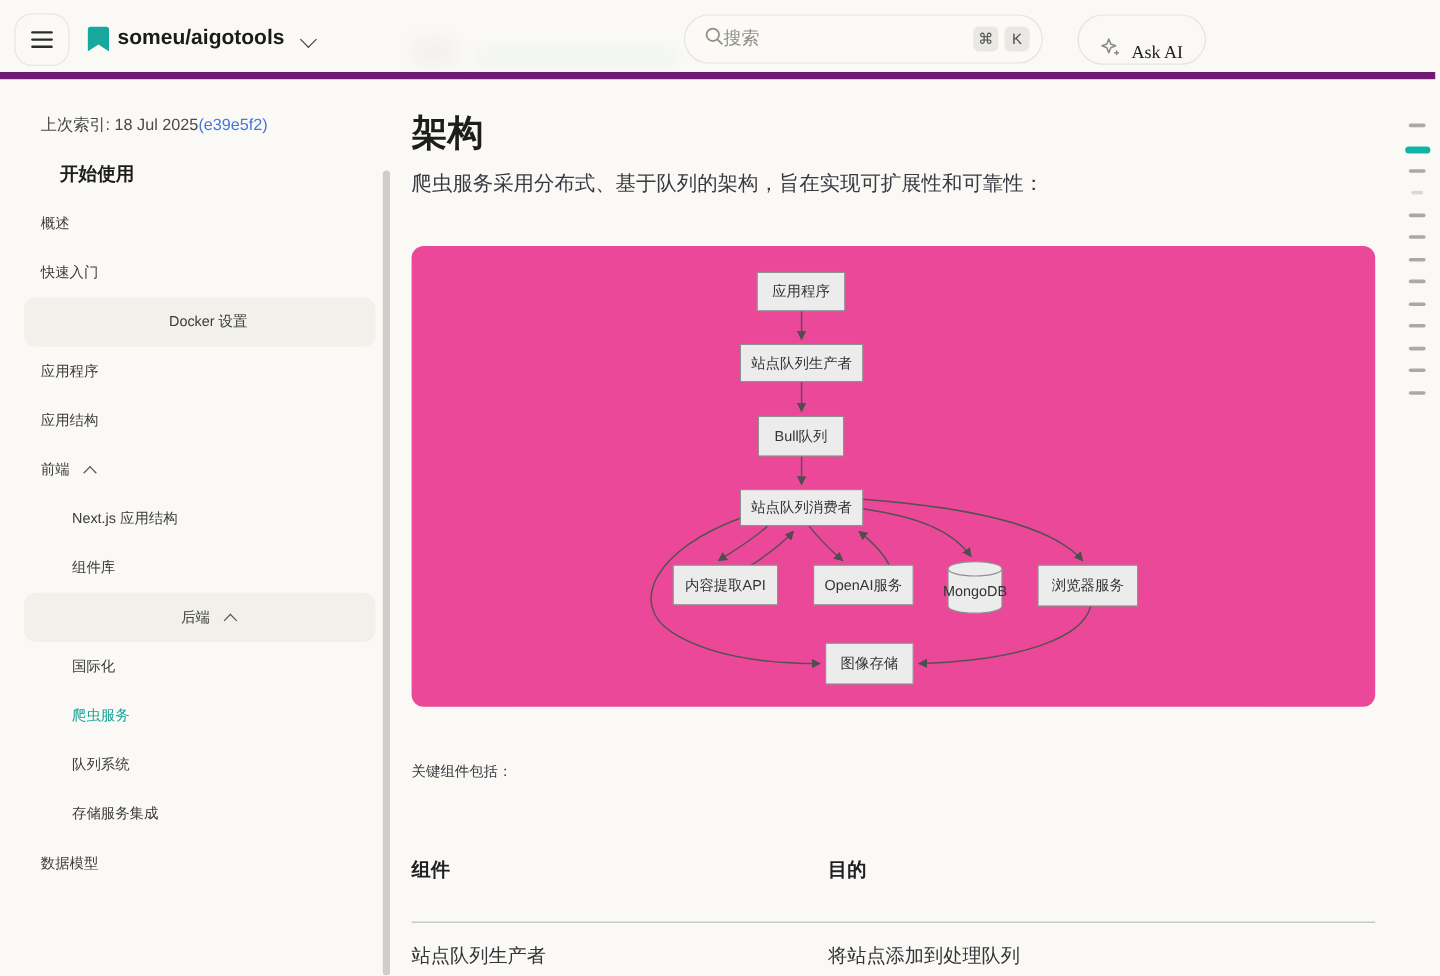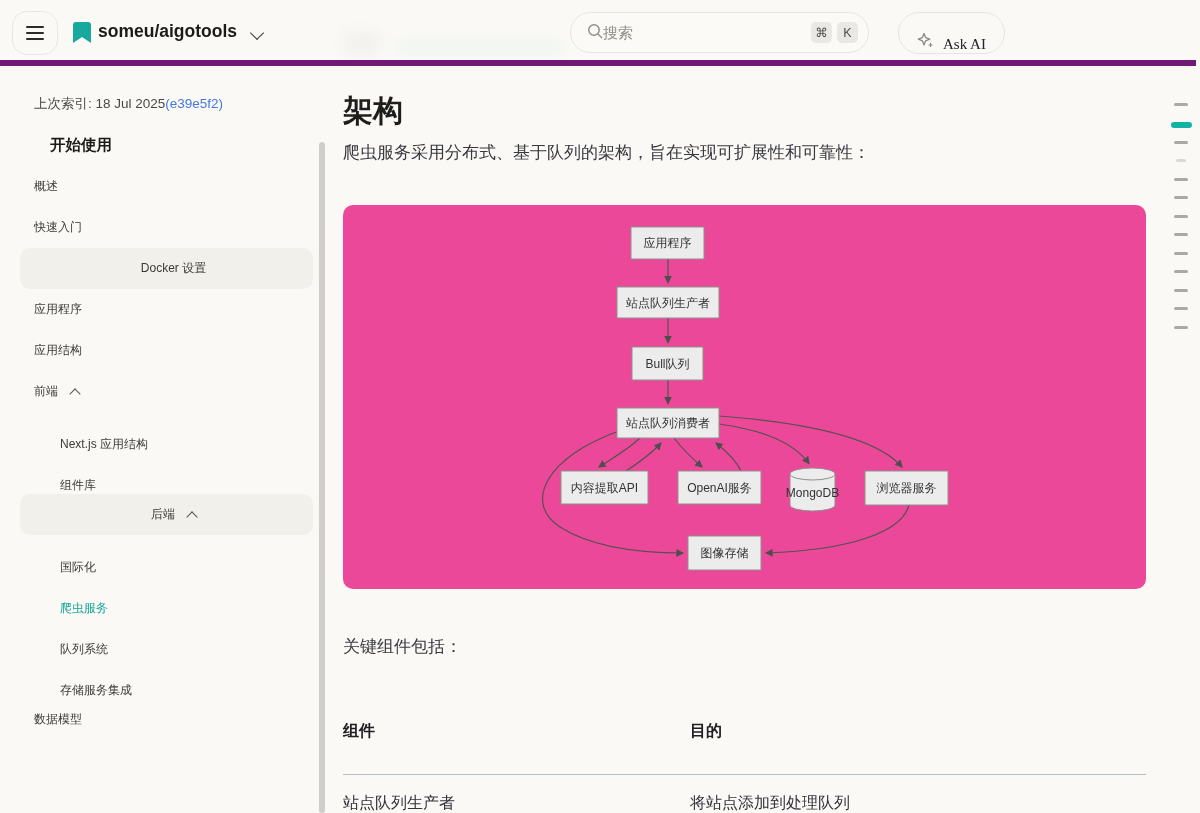--- a/index.html
+++ b/index.html
@@ -45,38 +45,38 @@
     font-size:15px; color:#222226; }
   
   aside { position:absolute; left:16px; top:66px; width:310px; height:747px; z-index:2; }
   .side-meta { margin:29px 0 2px 18px; font-size:13.5px; color:#4a4a45; }
   .side-meta a { color:#4478dd; text-decoration:none; }
   .side-section-title { height:41px; display:flex; align-items:center; padding-left:34px;
     font-size:15.5px; font-weight:700; color:#1b1b18; }
   .t-gap1 { margin-top:12px; } .t-gap2 { margin-top:26px; }
   .side-item { height:41px; display:flex; align-items:center; padding-left:18px;
     font-size:12px; color:#3b3b37; cursor:pointer; }
-  .side-item.indent { padding-left:44px;align-items:flex-end; }
+  .side-item.indent { padding-left:44px; }
   .side-item.hl { background:#f1f0ea; border-radius:10px; margin:0 13px 0 4px; padding-left:14px;justify-content:center; }
   .side-item.active { color:#14a394; }
   .chev-up { width:8px; height:8px; border-left:1.6px solid #57574f; border-top:1.6px solid #57574f;
     transform:rotate(45deg); margin-left:13px; margin-top:4px; }
   .side-scrollbar { position:absolute; left:303px; top:76px; width:6px; height:671px;
     background:#cecdc8; border-radius:3px; }
   
   main { position:absolute; left:343px; top:66px; width:803px; z-index:2; }
   h1.page-title { margin-top:25px; font-size:30px; font-weight:700; color:#1d1d1b; }
   .intro { margin-top:9px; font-size:17px; line-height:1.45; color:#383840; }
   .diagram-panel { position:relative; margin-top:39px; width:803px; height:384px;
     background:#ec4899; border-radius:10px; }
   .diagram-panel svg { position:absolute; inset:0; }
   .dg-node rect, .dg-node path, .dg-node ellipse { fill:#ececec; stroke:#8f8f8f; stroke-width:1; }
   .dg-node text { fill:#333; font-size:12px; font-family:"Liberation Sans",sans-serif; text-anchor:middle; }
   .dg-edge { fill:none; stroke:#525252; stroke-width:1.2; }
-  .key-components { margin-top:46px; font-size:17px; color:#383840; }
+  .key-components { margin-top:46px; font-size:12px; color:#383840; }
   .cmp-table { margin-top:63px; width:803px; font-size:16px; }
   .cmp-row { display:grid; grid-template-columns:347px 1fr; }
   .cmp-head { font-weight:700; color:#202024; padding-bottom:32px; border-bottom:1px solid #b9bdc4; }
   .cmp-data { color:#33333a; padding:18px 0 19px 0; border-bottom:1px solid #e6e5e0; }
   
   .minimap { position:absolute; right:7px; top:103px; width:24px; z-index:4;
     display:flex; flex-direction:column; align-items:center; }
   .dash { width:14px; height:3px; border-radius:2px; background:#aaa9a3; margin-bottom:15.5px; cursor:pointer; }
   .dash.active { width:21px; height:6px; border-radius:3px; background:#11b3a4; margin-bottom:13px; }
   .dash.minor { width:10px; height:3px; opacity:.4; }

